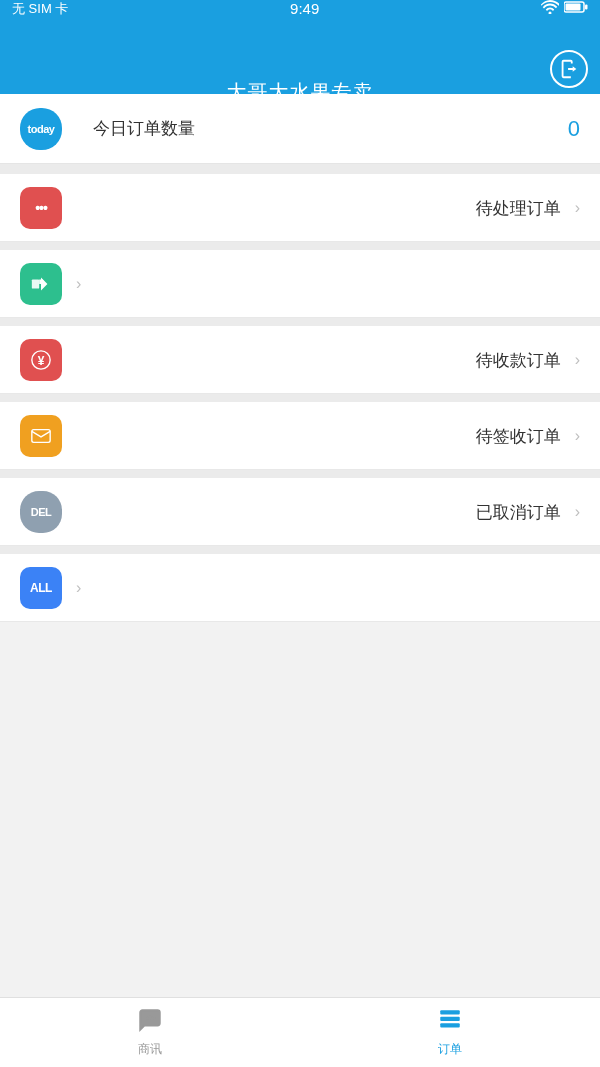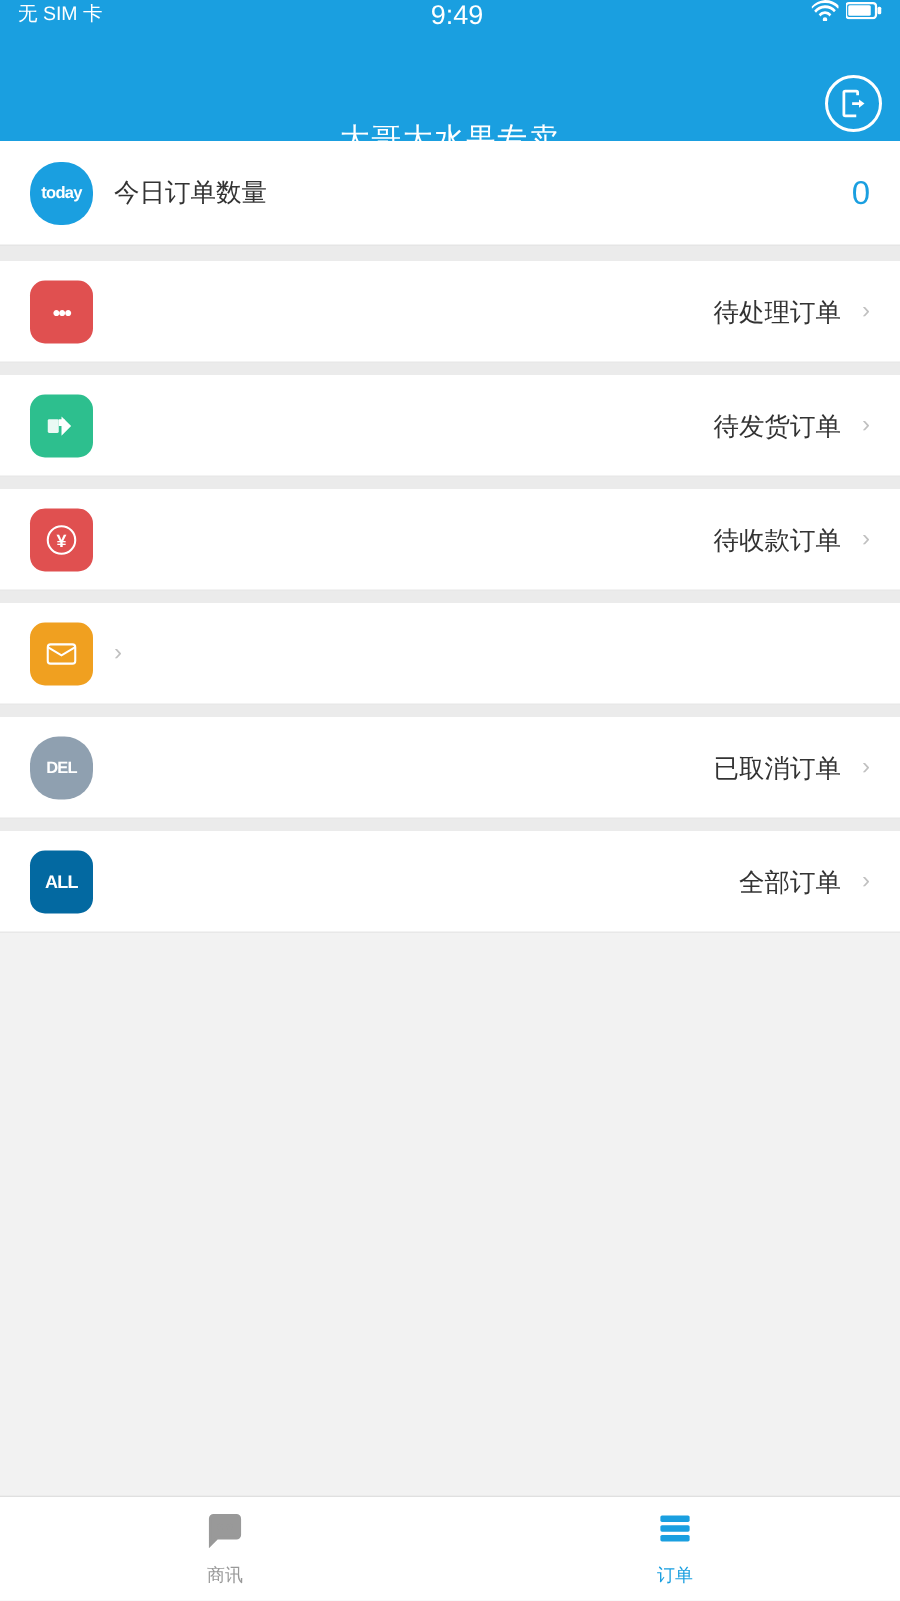--- a/index.html
+++ b/index.html
@@ -17,21 +17,21 @@
       height: 44px;
       background: #1a9fe0;
       display: flex;
       align-items: flex-start;
       justify-content: space-between;
       padding: 0 12px;
       color: white;
       font-size: 13px;
     }
     .status-left { font-size: 13px; }
-    .status-center { font-size: 18px; font-weight: 500; }
+    .status-center { font-size: 15px; font-weight: 500; }
     .status-right { display: flex; align-items: center; gap: 5px; }
 
     
     .header {
       height: 50px;
       background: #1a9fe0;
       display: flex;
       align-items: center;
       justify-content: center;
       position: relative;
@@ -79,20 +79,21 @@
       justify-content: center;
       color: white;
       font-size: 11px;
       font-weight: 700;
       letter-spacing: -0.5px;
     }
     .today-label {
       font-size: 17px;
       color: #333;
       flex: 1;
+      margin-left: 17px;
     }
     .today-count {
       font-size: 22px;
       color: #1a9fe0;
       font-weight: 400;
     }
 
     
     .divider {
       height: 10px;
@@ -129,21 +130,21 @@
       color: white;
       font-size: 18px;
       font-weight: bold;
       flex-shrink: 0;
     }
     .icon-pending    { background: #e05050; }
     .icon-shipping   { background: #2dbf8e; }
     .icon-payment    { background: #e05050; }
     .icon-signing    { background: #f0a020; }
     .icon-cancelled  { background: #8fa0b0; }
-    .icon-all        { background: #0369a1; }
+    .icon-all        { background: #3b82f6; }
 
     .menu-label {
       font-size: 17px;
       color: #333;
       flex: 1;
       text-align: right;
     }
     .chevron {
       color: #c0c0c0;
       font-size: 16px;
@@ -254,21 +255,20 @@
     <div class="divider" style="height:8px;"></div>
 
     <div class="menu-item">
       <div class="menu-icon icon-shipping">
         <svg width="22" height="22" viewBox="0 0 24 24" fill="white">
           <path d="M5 12h14M12 5l7 7-7 7"></path>
           <rect x="2" y="7" width="8" height="10" rx="1" fill="white" opacity="0.9"></rect>
           <path d="M10 7h4l3 5H10z" fill="white"></path>
         </svg>
       </div>
-      <span class="menu-label">待发货订单</span>
       <span class="chevron">›</span>
     </div>
 
     <div class="divider" style="height:8px;"></div>
 
     <div class="menu-item">
       <div class="menu-icon icon-payment">
         <svg width="22" height="22" viewBox="0 0 24 24" fill="white">
           <circle cx="12" cy="12" r="10" stroke="white" stroke-width="1.5" fill="none"></circle>
           <text x="12" y="17" text-anchor="middle" font-size="13" fill="white" font-weight="bold">¥</text>
@@ -280,40 +280,40 @@
 
     <div class="divider" style="height:8px;"></div>
 
     <div class="menu-item">
       <div class="menu-icon icon-signing">
         <svg width="22" height="22" viewBox="0 0 24 24" fill="white">
           <rect x="2" y="5" width="20" height="14" rx="2" stroke="white" stroke-width="1.5" fill="none"></rect>
           <polyline points="2,7 12,13 22,7" stroke="white" stroke-width="1.5" fill="none"></polyline>
         </svg>
       </div>
+      <span class="menu-label">待签收订单</span>
       <span class="chevron">›</span>
     </div>
 
     <div class="divider" style="height:8px;"></div>
 
     <div class="menu-item">
       <div class="menu-icon icon-cancelled" style="font-size:11px;font-weight:700;letter-spacing:-0.5px;border-radius:19px;">
         DEL
       </div>
       <span class="menu-label">已取消订单</span>
       <span class="chevron">›</span>
     </div>
 
     <div class="divider" style="height:8px;"></div>
 
     <div class="menu-item">
       <div class="menu-icon icon-all" style="font-size:12px;font-weight:700;letter-spacing:-0.5px;">
         ALL
       </div>
-      <span class="menu-label">全部订单</span>
       <span class="chevron">›</span>
     </div>
   </div>
 
   <div style="height: 150px; background: #f2f2f2;"></div>
 
 </div>
 
 <div class="tab-bar">
 

